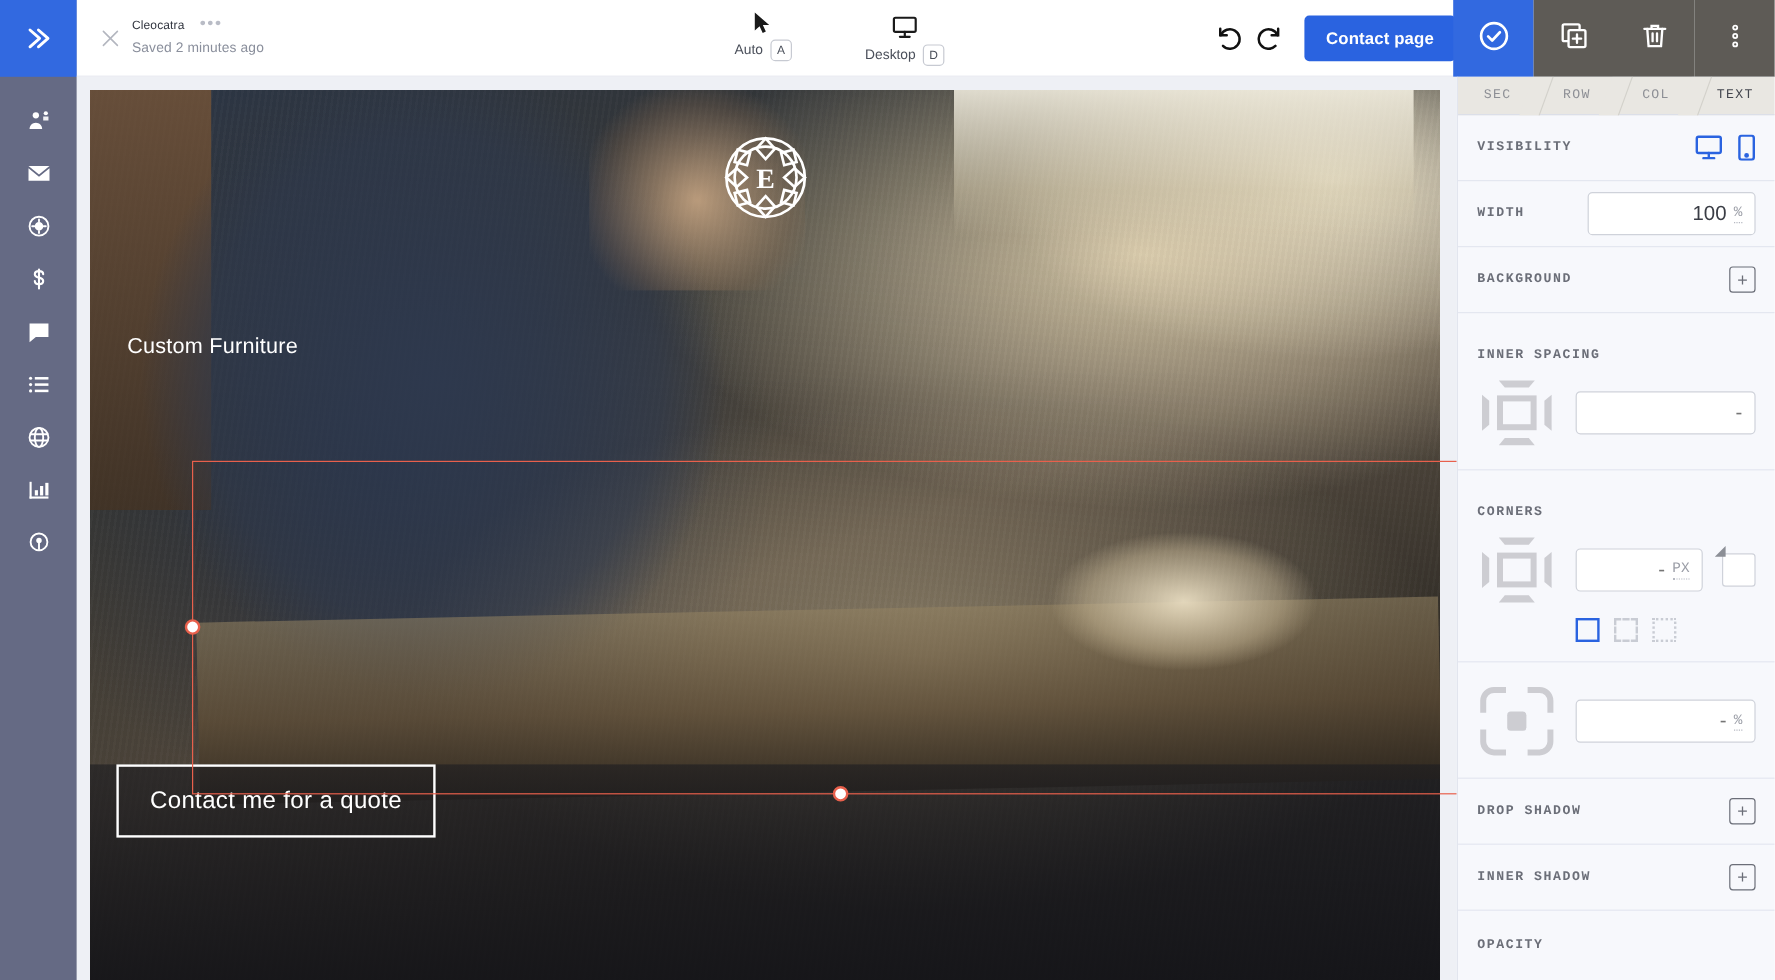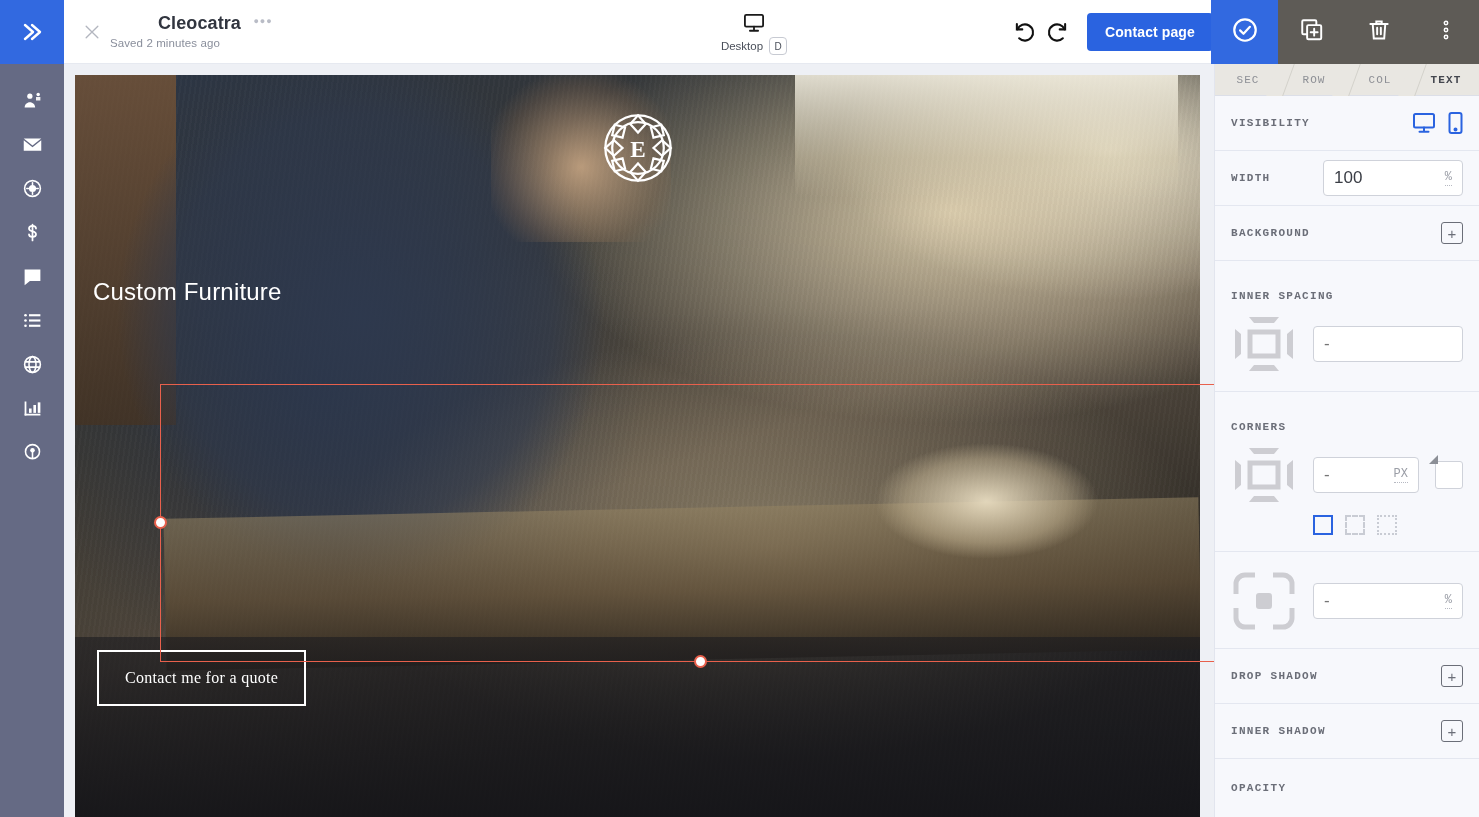--- a/index.html
+++ b/index.html
@@ -35,22 +35,22 @@
     position: absolute; left: 64px; top: 0; width: 1415px; height: 64px;
     background: #ffffff;
     border-bottom: 1px solid #e6e9f0;
   }
   #close-x {
     position: absolute; left: 14px; top: 18px; width: 28px; height: 28px;
     display: flex; align-items: center; justify-content: center; cursor: pointer;
   }
   #title-block { position: absolute; left: 46px; top: 13px; }
   #page-title {
-    font-size: 18px; color: #31353f; font-weight: 700; letter-spacing: .1px;
-    display: inline-block; vertical-align: middle; margin-left: 48px;
+    font-size: 10px; color: #31353f; font-weight: 400; letter-spacing: .1px;
+    display: inline-block; vertical-align: middle;
   }
   #title-dots {
     display: inline-block; margin-left: 8px; vertical-align: middle;
     letter-spacing: 1px; color: #b9bcc6; font-size: 9px;
     position: relative; top: -3px; cursor: pointer;
   }
   #saved-text { font-size: 11.5px; color: #8a8f9c; margin-top: 3px; letter-spacing: .1px; }
 
   #mode-auto  { position: absolute; left: 502px; top: 8px; width: 140px; text-align: center; cursor: pointer; }
   #mode-desktop { position: absolute; left: 590px; top: 12px; width: 200px; text-align: left; cursor: pointer; }
@@ -136,33 +136,33 @@
     left: 0; top: 0; width: 9%; height: 46%;
     background: linear-gradient(180deg, rgba(122,86,54,.75) 0%, rgba(70,50,32,.7) 100%);
   }
 
   #hero-logo {
     position: absolute; left: 50%; top: 30px; transform: translateX(-50%);
     width: 86px; height: 86px;
   }
 
   #hero-eyebrow {
-    position: absolute; left: 18px; top: 203px;
-    font-size: 24px; color: #fff; font-weight: 300; letter-spacing: .2px;
+    position: absolute; left: 31px; top: 203px;
+    font-size: 18px; color: #fff; font-weight: 300; letter-spacing: .2px;
   }
   #hero-headline {
     position: absolute; left: 18px; top: 240px; width: 1090px;
     color: #fff; font-weight: 700; font-size: 128px; line-height: 1.02;
     letter-spacing: -3px;
   }
   #hero-cta {
     position: absolute; left: 22px; top: 562px;
     border: 2px solid #fff; color: #fff; background: transparent;
-    padding: 17px 26px; font-family: Liberation Serif, serif;
-    font-size: 16px; letter-spacing: .3px; cursor: pointer; margin-top: 13px;
+    padding: 17px 26px; font-family: Liberation Sans, sans-serif;
+    font-size: 20px; letter-spacing: .3px; cursor: pointer;
   }
 
   
   #selection {
     position: absolute; left: 96px; top: 320px; width: 1082px; height: 278px;
     border: 1px solid #e8604c; pointer-events: none;
   }
   .handle {
     position: absolute; width: 13px; height: 13px; border-radius: 50%;
     background: #fff; border: 2px solid #e8604c;
@@ -178,21 +178,21 @@
   #breadcrumb {
     display: flex; height: 32px; background: #e9e7e2; align-items: stretch;
     border-bottom: 1px solid #dcdfe8;
     justify-content: space-between;
   }
   .crumb {
     position: relative; flex: 1; display: flex; align-items: center; justify-content: center;
     font-size: 11px; letter-spacing: 1.1px; color: #8d8f95; cursor: pointer;
     font-family: "Liberation Mono", monospace;
   }
-  .crumb.active { color: #44474f; font-weight: 700; }
+  .crumb.active { color: #44474f; font-weight: 400; }
   .crumb:not(:last-child)::after {
     content: ""; position: absolute; right: -8px; top: 0; width: 16px; height: 32px;
     background: #e9e7e2; border-right: 1px solid #d3d1cb;
     transform: skewX(-20deg); z-index: 1;
   }
 
   .section {
     border-bottom: 1px solid #e4e7f0; padding: 0 16px;
   }
   .section-row {
@@ -210,21 +210,21 @@
   }
   .dev-icons { display: flex; gap: 12px; align-items: center; }
   .dev-icon { cursor: pointer; display: flex; }
 
   .field {
     height: 36px; border: 1px solid #cfd2da; border-radius: 4px; background: #fff;
     display: flex; align-items: center; padding: 0 10px; justify-content: space-between;
   }
   .field input {
     border: none; outline: none; width: 100%; font-size: 17px; color: #3a3d45;
-    font-family: "Liberation Sans", sans-serif; background: transparent;
+    font-family: "Liberation Sans", sans-serif; background: transparent; text-align: right;
   }
   .field .unit {
     font-size: 12px; color: #9a9da6; font-family: "Liberation Mono", monospace;
     border-bottom: 1px dotted #b6b9c2; padding-bottom: 1px; margin-left: 6px;
   }
   #width-field { width: 140px; }
 
   .spacing-block { padding: 8px 0 16px; }
   .spacing-row { display: flex; align-items: center; gap: 16px; margin-top: 10px; }
   .box-icon { width: 66px; height: 62px; flex: 0 0 66px; }
@@ -354,20 +354,31 @@
     </div>
 
     <div id="title-block">
       <div>
         <span id="page-title">Cleocatra</span>
         <span id="title-dots">●●●</span>
       </div>
       <div id="saved-text">Saved 2 minutes ago</div>
     </div>
 
+    <div id="mode-auto">
+      <div class="mode-glyph">
+        <svg width="16" height="18" viewBox="0 0 16 18" fill="#1a1a1a">
+            <path d="M1 0.5 L1 15.5 L5 11.8 L7.6 17.5 L10.2 16.3 L7.7 10.8 L13 10.8 Z"></path>
+          </svg>
+      </div>
+      <div class="mode-row">
+        <span class="mode-label">Auto</span>
+        <span class="mode-key">A</span>
+      </div>
+    </div>
 
     <div id="mode-desktop">
       <div class="mode-glyph">
         <svg width="22" height="20" viewBox="0 0 24 22" fill="none" stroke="#1a1a1a" stroke-width="2">
             <rect x="2" y="2" width="20" height="13" rx="1.5"></rect>
             <path d="M12 15v4M7.5 19.5h9" stroke-linecap="round"></path>
           </svg>
       </div>
       <div class="mode-row">
         <span class="mode-label">Desktop</span>

